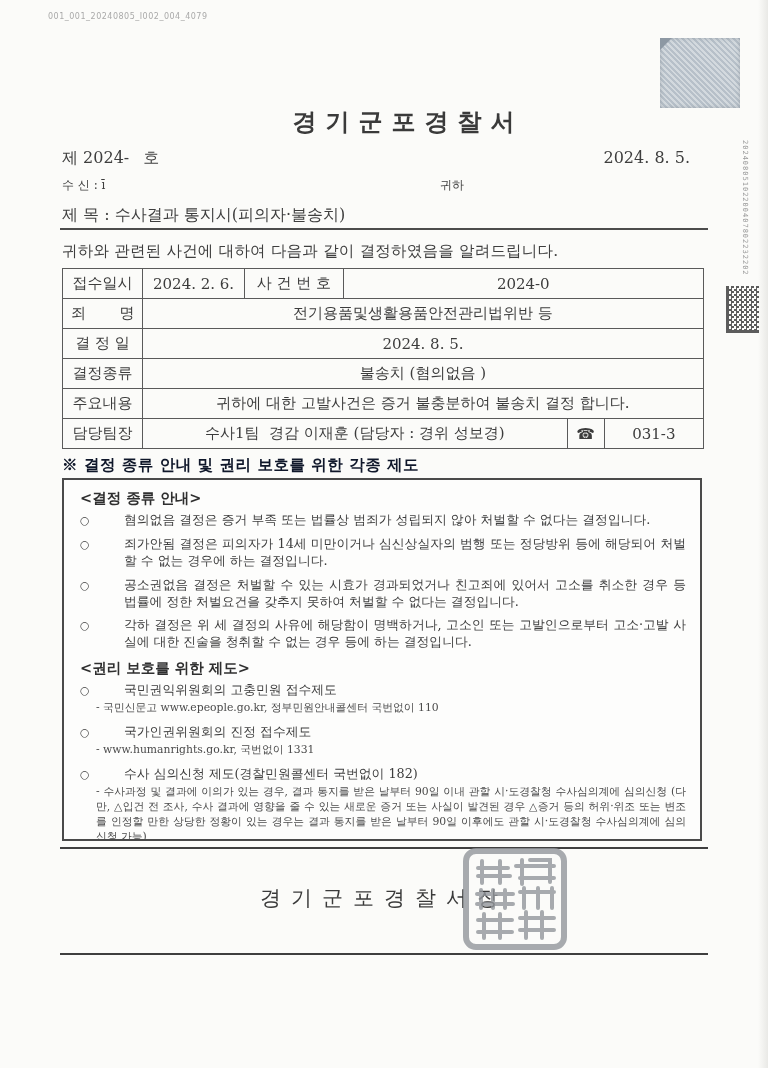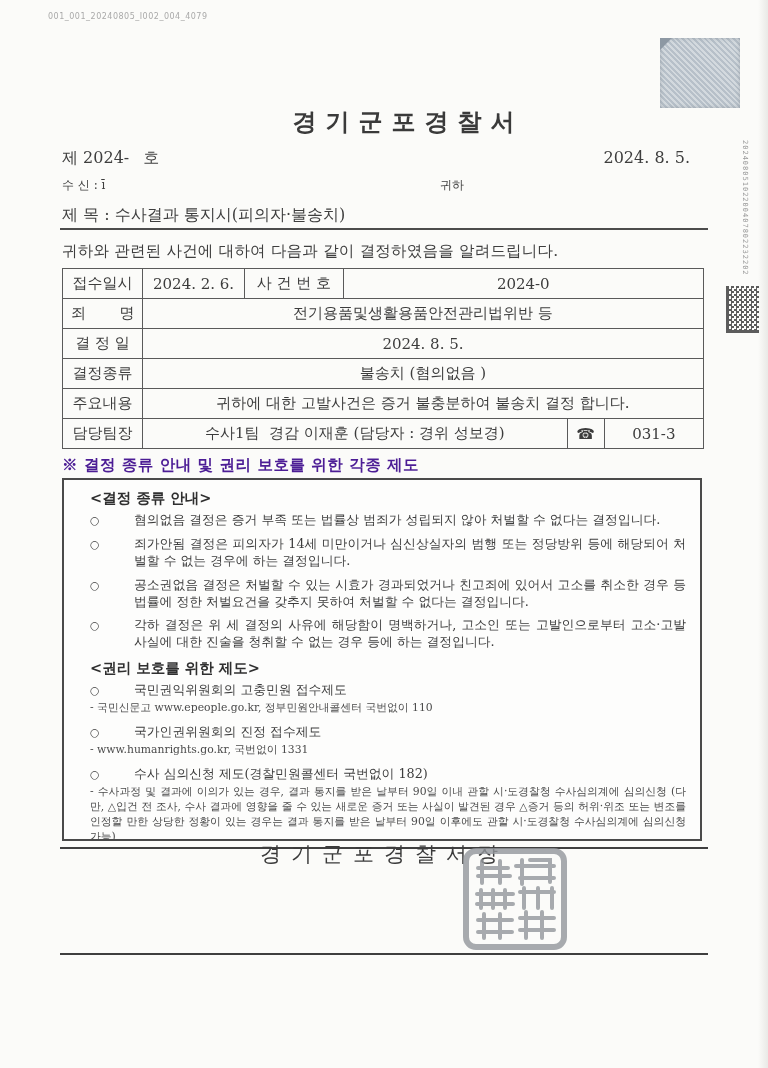--- a/index.html
+++ b/index.html
@@ -47,37 +47,37 @@
   table.case{position:absolute;left:62px;top:268px;width:642px;
     border-collapse:collapse;table-layout:fixed;font-size:15px;color:#3c3c3c;border-radius:16px;}
   table.case td{border:1.4px solid #5a5a5a;height:29px;padding:0 8px;
     white-space:pre;overflow:hidden;}
   td.lbl{text-align:center;padding:0 2px;}
   td.val{text-align:center;}
   td.center{text-align:center;}
   .c1{width:78px}.c2{width:100px}.c3{width:96px}.c4{width:219px}.c5{width:36px}.c6{width:97px}
   
   .notice-head{position:absolute;left:62px;top:455px;width:640px;
-    font-size:15.5px;font-weight:bold;letter-spacing:.5px;color:#4c1d95;}
+    font-size:15.5px;font-weight:bold;letter-spacing:.5px;color:#0f172a;}
   
   .infobox{position:absolute;left:62px;top:478px;width:640px;height:363px;
-    border:2.2px solid #4a4a4a;box-sizing:border-box;padding:7px 14px 0 26px;
+    border:2.2px solid #4a4a4a;box-sizing:border-box;padding:7px 14px 0 16px;
     background:#fdfdfc;overflow:hidden;}
   .box-title{font-size:14.5px;font-weight:bold;color:#2f2f2f;margin:2px 0 4px 0;}
   .bullet{display:flex;margin:0 0 7px 0;}
   .bullet .mk{flex:0 0 16px;font-size:11px;padding-top:2px;color:#3c3c3c;}
   .bullet .tx{flex:1;font-size:12.8px;line-height:1.32;text-align:justify;color:#3c3c3c;margin-left:28px;}
   .rgroup{margin:0 0 9px 0;}
   .rgroup .bullet{margin-bottom:1px;}
-  .rgroup .sub{font-size:10.8px;line-height:1.4;color:#4a4a4a;
+  .rgroup .sub{margin-left:16px;font-size:10.8px;line-height:1.4;color:#4a4a4a;
     text-align:justify;}
   
   .hr2{position:absolute;left:60px;top:847px;width:648px;border-top:2.4px solid #3f3f3f;}
   .hr3{position:absolute;left:60px;top:953px;width:648px;border-top:2.4px solid #3f3f3f;}
-  .signer{position:absolute;left:0;top:840px;width:768px;text-align:center;
+  .signer{position:absolute;left:0;top:884px;width:768px;text-align:center;
     font-size:21px;letter-spacing:10px;color:#3a3a3a;}
   .seal{position:absolute;left:460px;top:846px;width:110px;height:106px;opacity:.8;}
 </style>
 </head>
 <body>
 
 <div class="scan-edge"></div>
 
 <div class="docid">001_001_20240805_I002_004_4079</div>
 

